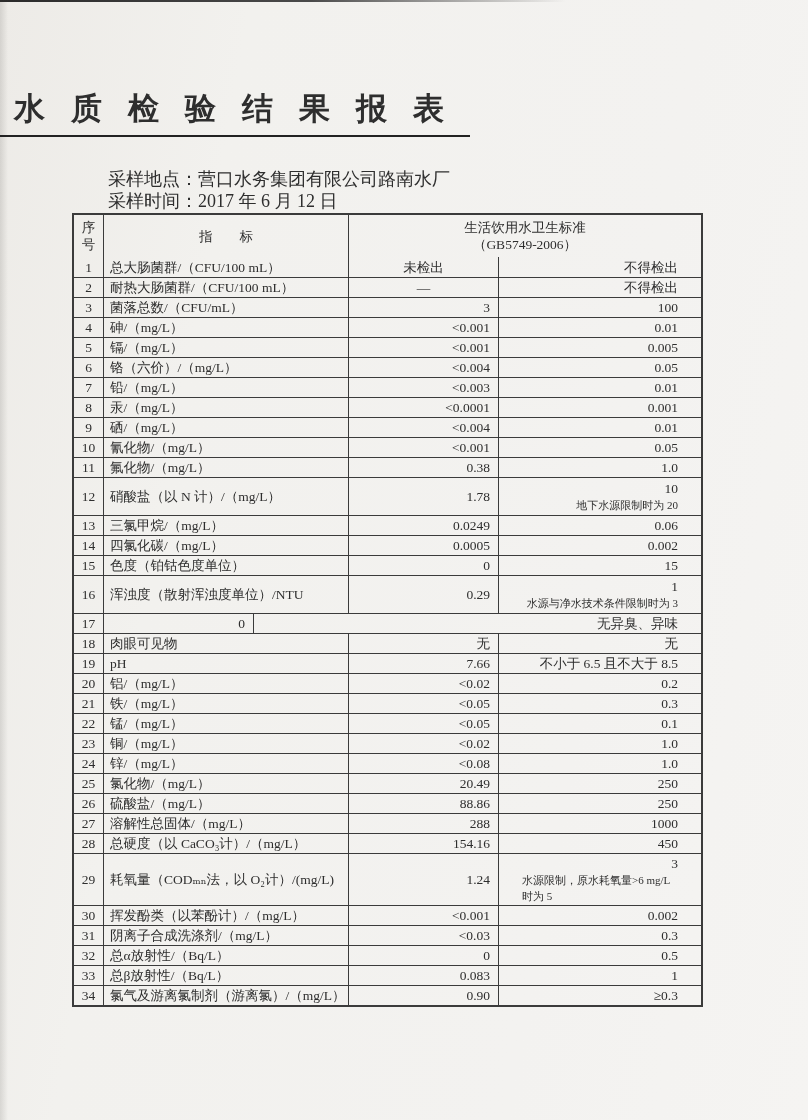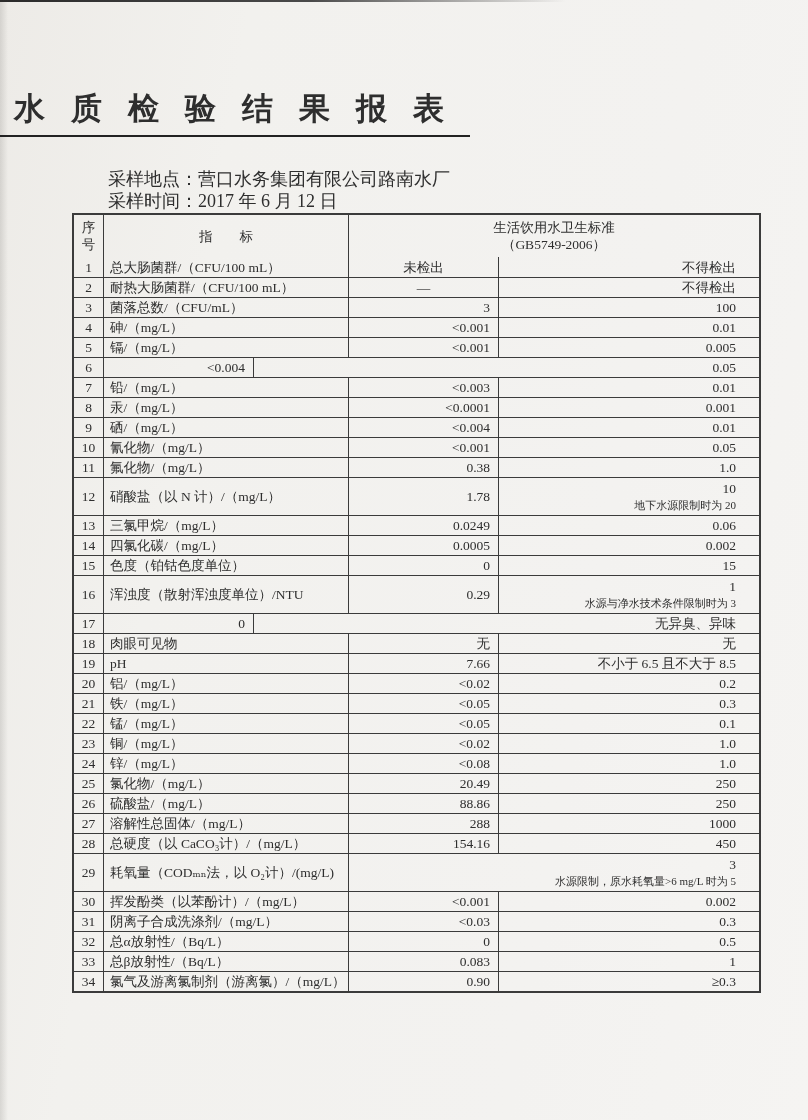--- a/index.html
+++ b/index.html
@@ -26,21 +26,21 @@
     display:inline-block;
     font-size:31px; font-weight:bold;
     letter-spacing:26px;
     padding:0 0 5px 14px;
     border-bottom:2px solid #222;
     white-space:nowrap;
   }
   .meta { position:absolute; left:108px; top:168px; font-size:18px; line-height:22px; }
 
   .report-table {
-    position:absolute; left:72px; top:213px; width:689px;
+    position:absolute; left:72px; top:213px; width:631px;
     border:2px solid #3b3b3b;
     font-size:13.5px;
   }
   .tr { display:flex; border-top:1px solid #3b3b3b; min-height:20px; }
   .tr:first-child { border-top:none; }
   .tr.head { min-height:42px; }
   .tr.tall { min-height:38px; }
   .td { border-left:1px solid #3b3b3b; display:flex; align-items:center; line-height:17px; }
   .td:first-child { border-left:none; }
   .c-num { width:29px; justify-content:center; }
@@ -122,20 +122,21 @@
     <div class="td c-ind">镉/（mg/L）</div>
     <div class="td c-out">&lt;0.001</div>
     <div class="td c-std">
       <div>0.005</div>
 
     </div>
   </div>
 
   <div class="tr">
     <div class="td c-num">6</div>
+    <div class="td c-ind">铬（六价）/（mg/L）</div>
     <div class="td c-out">&lt;0.004</div>
     <div class="td c-std">
       <div>0.05</div>
 
     </div>
   </div>
 
   <div class="tr">
     <div class="td c-num">7</div>
     <div class="td c-ind">铅/（mg/L）</div>
@@ -351,20 +352,21 @@
     <div class="td c-out">154.16</div>
     <div class="td c-std">
       <div>450</div>
 
     </div>
   </div>
 
   <div class="tr tall">
     <div class="td c-num">29</div>
     <div class="td c-ind">耗氧量（CODₘₙ法，以 O₂计）/(mg/L)</div>
+    <div class="td c-out">1.24</div>
     <div class="td c-std">
       <div>3</div>
       <div class="std-note">水源限制，原水耗氧量&gt;6 mg/L 时为 5</div>
     </div>
   </div>
 
   <div class="tr">
     <div class="td c-num">30</div>
     <div class="td c-ind">挥发酚类（以苯酚计）/（mg/L）</div>
     <div class="td c-out">&lt;0.001</div>

